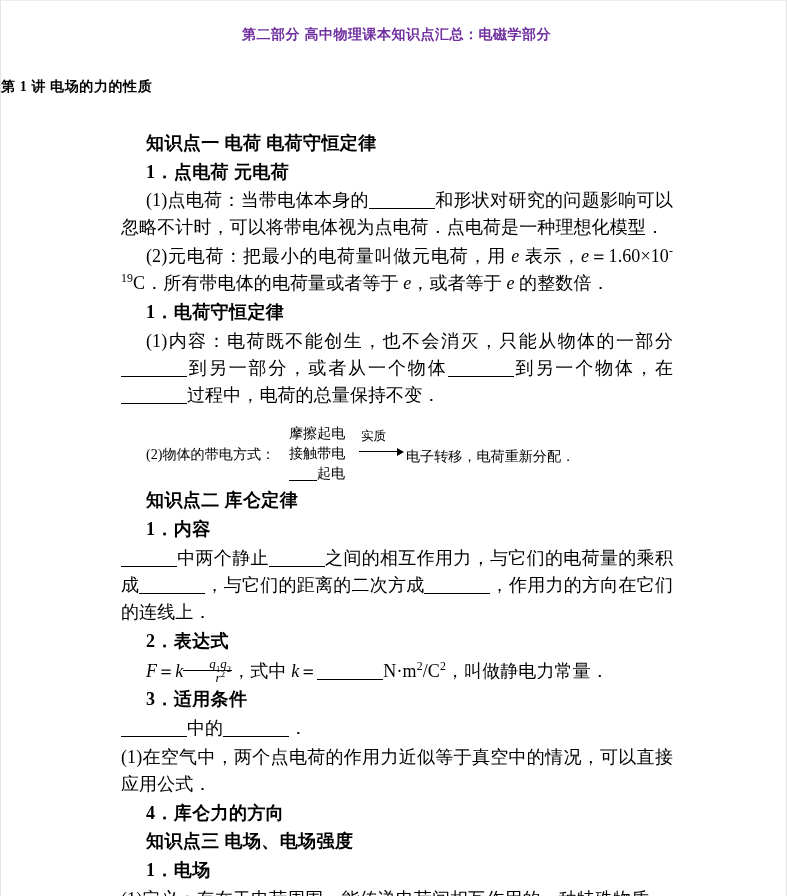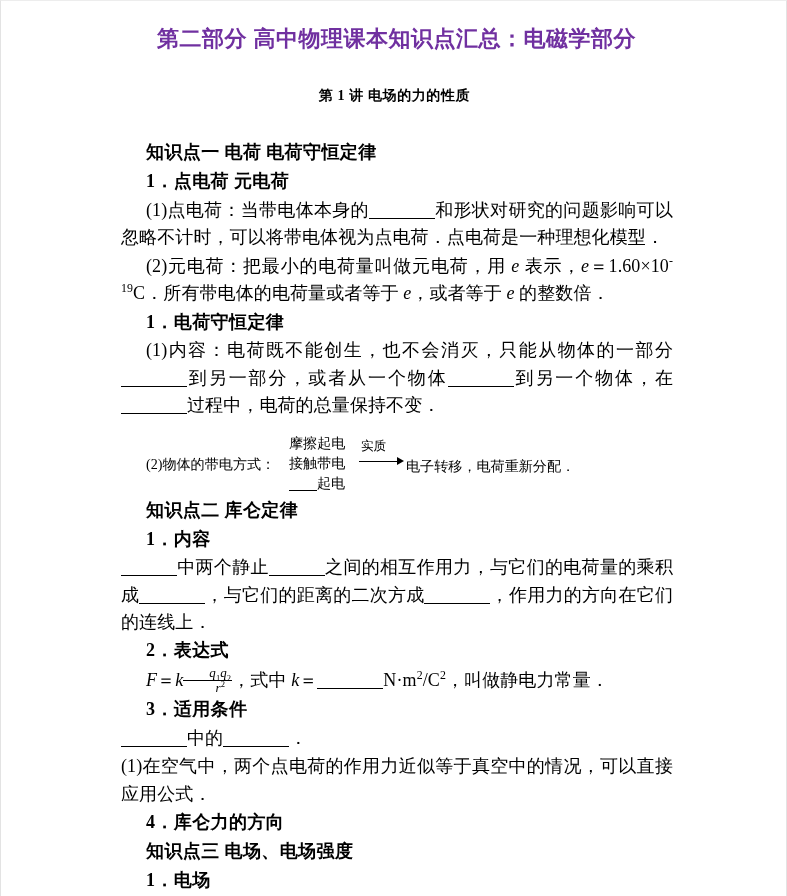--- a/index.html
+++ b/index.html
@@ -29,28 +29,28 @@
     left: 0; top: 0;
     width: 787px;
   }
 
   
   .doc-title {
     text-align: center;
     color: #7030a0;
     font-family: "Liberation Sans", "DejaVu Sans", sans-serif;
     font-weight: bold;
-    font-size: 22px;
+    font-size: 14px;
     letter-spacing: 0.5px;
     margin: 25px 0 0 4px;
     padding: 0;
     line-height: 1.2;
   }
   .lecture-title {
-    text-align: center;
+    text-align: left;
     color: #000000;
     font-weight: bold;
     font-size: 14px;
     margin: 35px 0 0 0;
     letter-spacing: 0.6px;
     font-family: "Liberation Serif", "DejaVu Serif", serif;
   }
 
   
   .body-wrap {

